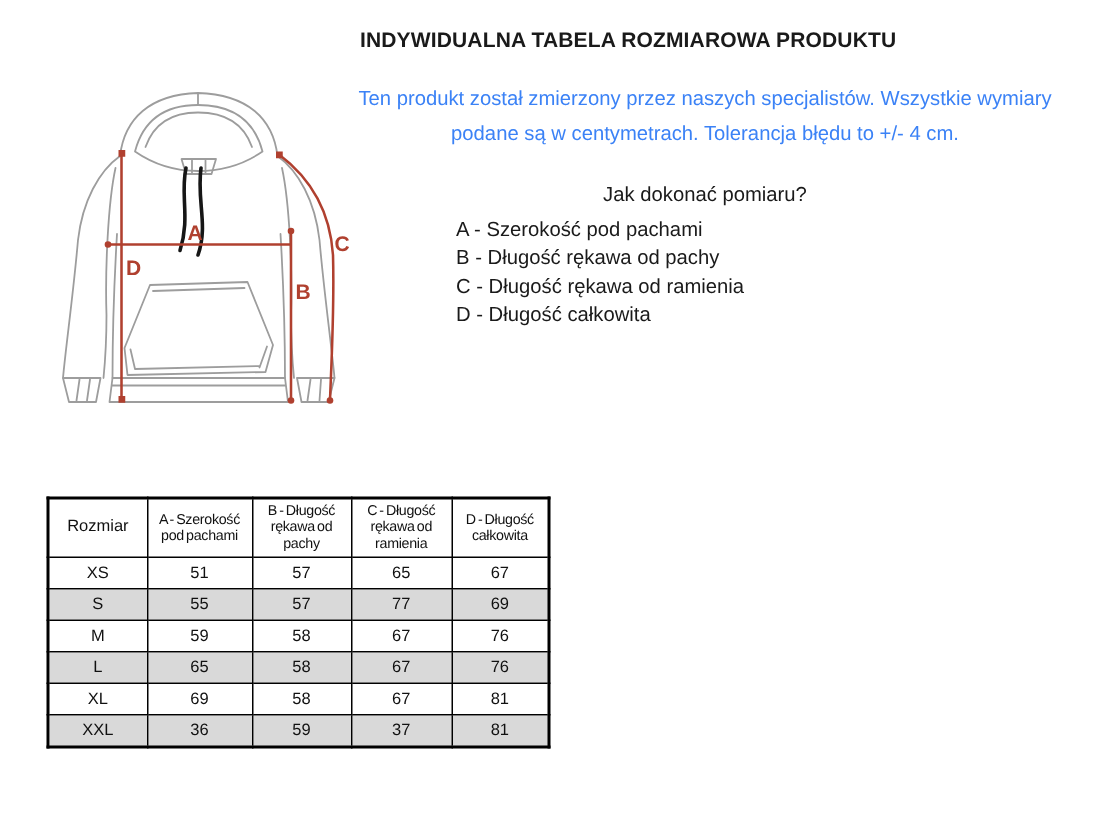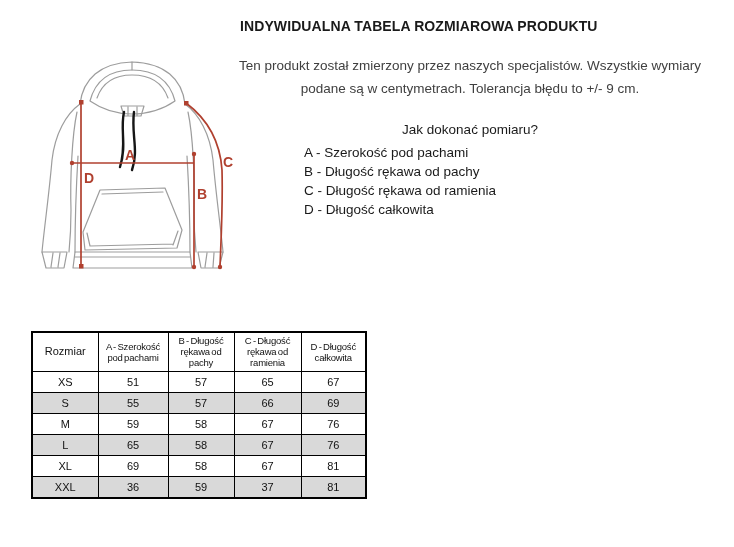--- a/index.html
+++ b/index.html
@@ -12,21 +12,21 @@
     overflow:hidden;
   }
   
   .doc-title{
     position:absolute;left:240px;top:18px;width:460px;
     text-align:left;font-weight:bold;font-size:14px;letter-spacing:.1px;
     color:#1a1a1a;
   }
   .intro{
     position:absolute;left:222px;top:55px;width:496px;
-    text-align:center;font-size:13.5px;line-height:22.5px;color:#404040;
+    text-align:center;font-size:13.5px;line-height:22.5px;color:#3b82f6;
   }
   .guide-heading{
     position:absolute;left:240px;top:122px;width:460px;
     text-align:center;font-size:13.5px;font-weight:normal;color:#1a1a1a;
   }
   .guide-list{
     position:absolute;left:304px;top:143px;
     font-size:13.5px;line-height:19px;color:#1a1a1a;
   }
   
@@ -109,21 +109,21 @@
       <text x="105" y="110">A</text>
       <text x="177" y="149">B</text>
       <text x="203" y="117">C</text>
       <text x="64" y="133">D</text>
     </g>
   </svg>
 
   <div class="doc-title">INDYWIDUALNA TABELA ROZMIAROWA PRODUKTU</div>
   <div class="intro">
     <div>Ten produkt został zmierzony przez naszych specjalistów. Wszystkie wymiary</div>
-    <div>podane są w centymetrach. Tolerancja błędu to +/- 9 cm.</div>
+    <div>podane są w centymetrach. Tolerancja błędu to +/- 4 cm.</div>
   </div>
 
   <div class="guide-heading">Jak dokonać pomiaru?</div>
   <div class="guide-list">
     <div>A - Szerokość pod pachami</div>
     <div>B - Długość rękawa od pachy</div>
     <div>C - Długość rękawa od ramienia</div>
     <div>D - Długość całkowita</div>
   </div>
 
@@ -149,21 +149,21 @@
         <td>XS</td>
         <td>51</td>
         <td>57</td>
         <td>65</td>
         <td>67</td>
       </tr>
       <tr class="shaded">
         <td>S</td>
         <td>55</td>
         <td>57</td>
-        <td>66</td>
+        <td>77</td>
         <td>69</td>
       </tr>
       <tr>
         <td>M</td>
         <td>59</td>
         <td>58</td>
         <td>67</td>
         <td>76</td>
       </tr>
       <tr class="shaded">

